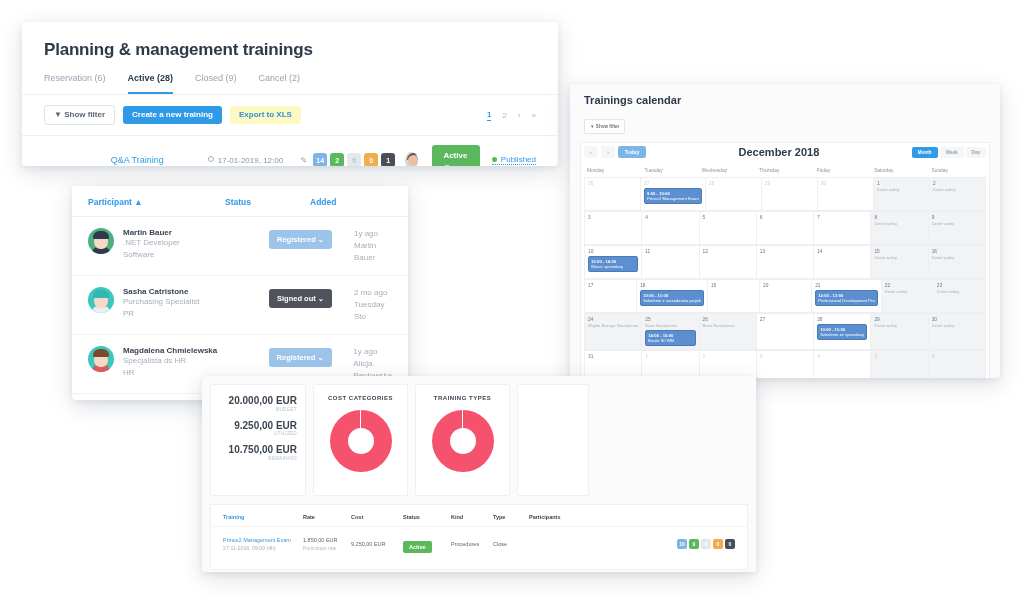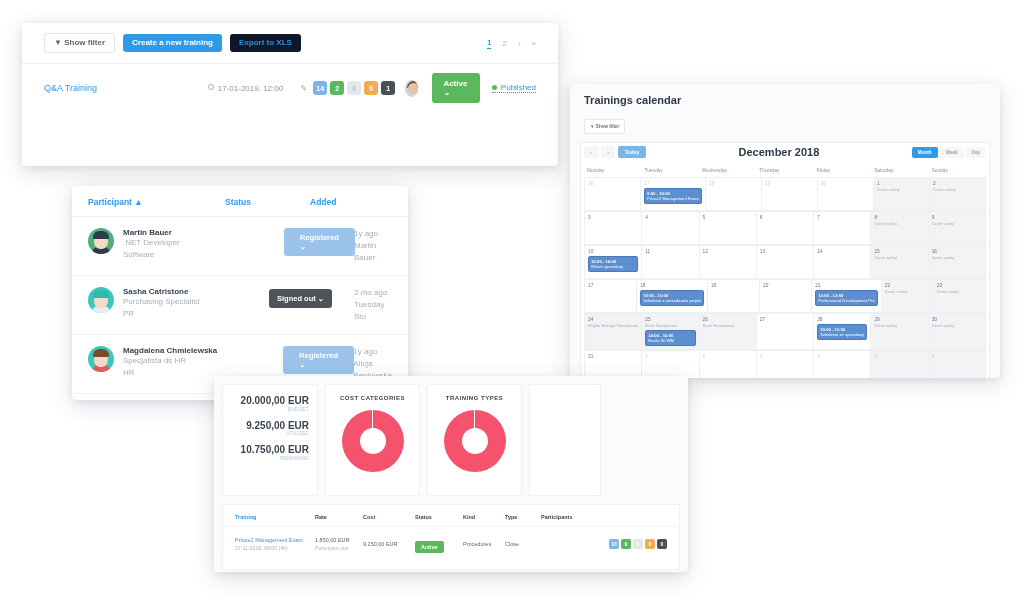--- a/index.html
+++ b/index.html
@@ -34,29 +34,29 @@
   #panel-trainings .toolbar {
     display: flex; align-items: center; gap: 8px;
     padding: 10px 22px; border-top: 1px solid #edf0f3; background:#fff;
   }
   .btn {
     font-size: 8px; border-radius: 3px; padding: 5px 9px;
     white-space: nowrap; cursor: pointer; font-weight: bold; line-height: 1;
   }
   .btn-white { background: #fff; border: 1px solid #dfe3e8; color: #5b6676; }
   .btn-blue  { background: #2f9ae8; color: #fff; }
-  .btn-lightblue { background: #0f172a; color: #2f8fd8; }
+  .btn-lightblue { background: #fef9c3; color: #2f8fd8; }
   .pager { margin-left: auto; display: flex; align-items: center; gap: 11px; }
   .pager span { font-size: 8px; color: #b0b8c2; cursor: pointer; }
   .pager span.on { color: #2f9ae8; font-weight: bold; border-bottom: 1px solid #2f9ae8; padding-bottom:1px;}
   #panel-trainings .row {
     display: flex; align-items: center; padding: 9px 22px;
     border-top: 1px solid #edf0f3;
   }
-  .lnk { font-size: 9px; color: #2f9ae8; cursor: pointer; }
+  .lnk { font-size: 9px; color: #2f9ae8; cursor: pointer; text-align: right; }
   .meta { font-size: 8px; color: #8b949f; display: flex; gap: 4px; margin-left: 44px; }
   .clockdot { width:6px; height:6px; border:1px solid #a8b0ba; border-radius:50%; display:inline-block;}
   .chips { display: flex; gap: 3px; align-items: center; }
   .chip {
     width: 14px; height: 14px; border-radius: 3px; color: #fff;
     font-size: 7px; font-weight: bold;
     display: flex; align-items: center; justify-content: center;
   }
   .c-blue { background: #7cb5e8; } .c-green { background: #5cb85c; }
   .c-grey { background: #e4e8ec; color:#b9c0c8; } .c-orange { background: #f0ad4e; }
@@ -81,31 +81,31 @@
   .pav { width: 26px; height: 26px; border-radius: 50%; margin-right: 9px; position: relative; overflow: hidden; flex:none;}
   .pav .face { position: absolute; left: 6px; top: 6px; width: 14px; height: 15px; border-radius: 50% 50% 45% 45%; background: #f3d9c6; }
   .pav .hair { position: absolute; left: 5px; top: 3px; width: 16px; height: 8px; border-radius: 8px 8px 2px 2px; }
   .pav .body { position: absolute; left: 4px; bottom: 0; width: 18px; height: 7px; border-radius: 6px 6px 0 0; }
   .pinfo { width: 146px; }
   .pname { font-size: 8px; font-weight: bold; color: #3a4552; }
   .psub { font-size: 8px; color: #a7afb9; line-height: 1.45; }
   .pstat { width: 85px; }
   .badge-reg {
     background: #9cc4ea; color: #fff; font-size: 7.5px; font-weight: bold;
-    padding: 5px 16px; border-radius: 3px; display: inline-block; cursor:pointer;margin-left:15px;
+    padding: 5px 8px; border-radius: 3px; display: inline-block; cursor:pointer;
   }
   .badge-out {
     background: #4f545c; color: #fff; font-size: 7.5px; font-weight: bold;
     padding: 5px 8px; border-radius: 3px; display: inline-block; cursor:pointer;
   }
   .padded { font-size: 8px; color: #a7afb9; line-height: 1.5; flex:1;}
 
   
-  #panel-stats { left: 202px; top: 376px; width: 474px; height: 196px;
-                 background: #fbfbfc; overflow:hidden;margin-left:12px; }
+  #panel-stats { left: 202px; top: 376px; width: 554px; height: 196px;
+                 background: #fbfbfc; overflow:hidden; }
   .stats-top { display: flex; gap: 7px; padding: 8px 8px 0 8px; }
   .sbox { background: #fff; border: 1px solid #eef0f3; border-radius: 2px; height: 112px; }
   .sbox-kpi { width: 96px; padding: 10px 8px; text-align: right; }
   .kpi-val { font-size: 10px; font-weight: bold; color: #3a4552; line-height: 1.15; }
   .kpi-lab { font-size: 4.6px; color: #b6bdc6; letter-spacing: .3px; margin-bottom: 8px; }
   .sbox-chart { width: 95px; padding-top: 10px; text-align: center; }
   .chart-title { font-size: 6px; font-weight: bold; color: #3a4552; letter-spacing: .5px; }
   .donut { width: 62px; height: 62px; border-radius: 50%; margin: 9px auto 0 auto; position: relative;
            background: #f5536d; }
   .donut::after { content:''; position:absolute; left:18px; top:18px; width:26px; height:26px;
@@ -162,20 +162,29 @@
         padding: 2px 2px; margin-top: 2px; cursor: pointer; overflow:hidden; }
   .ev-t { font-size: 4.2px; color: #fff; font-weight: bold; line-height: 1.2; white-space:nowrap;}
   .ev-n { font-size: 4.2px; color: #fff; line-height: 1.2; white-space:nowrap; }
 </style>
 </head>
 <body>
 
 <div class="stage">
 
   <div class="card" id="panel-trainings">
+    <div class="ph">
+      <div class="title">Planning &amp; management trainings</div>
+      <div class="tabs">
+        <div class="tab">Reservation (6)</div>
+        <div class="tab active">Active (28)</div>
+        <div class="tab">Closed (9)</div>
+        <div class="tab">Cancel (2)</div>
+      </div>
+    </div>
 
     <div class="toolbar">
       <div class="btn btn-white">
         <span>▼</span>
         <span>Show filter</span>
       </div>
       <div class="btn btn-blue">Create a new training</div>
       <div class="btn btn-lightblue">Export to XLS</div>
       <div class="pager">
         <span class="on">1</span>

